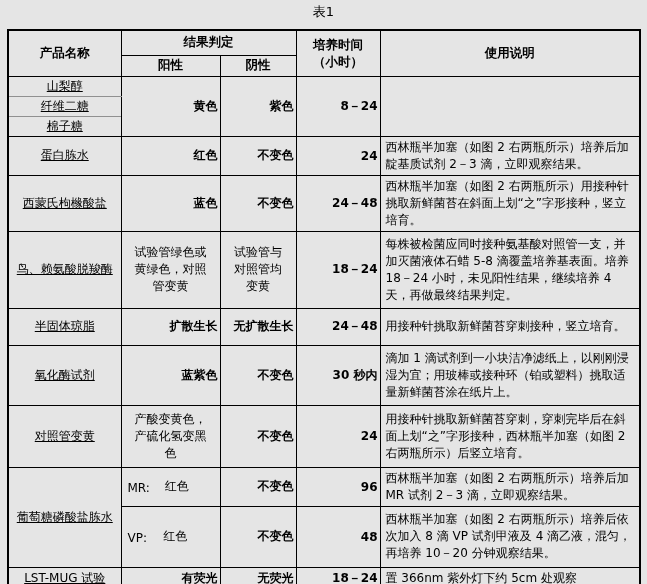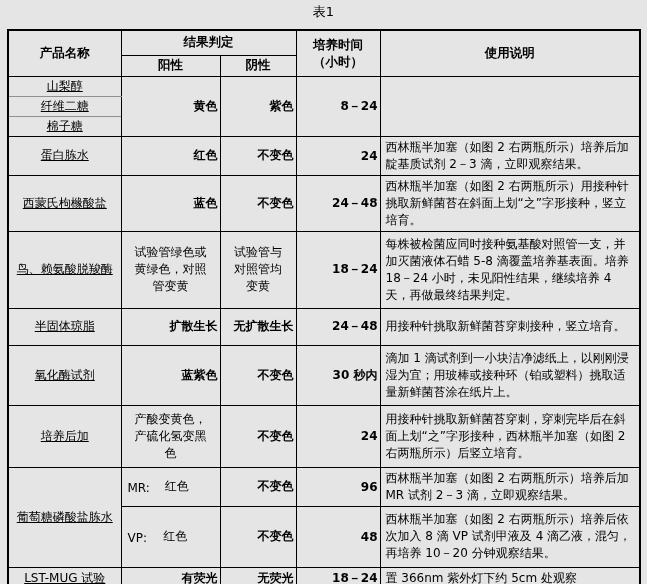--- a/index.html
+++ b/index.html
@@ -113,21 +113,21 @@
 
       <tr style="height:60px">
         <td class="prod">氧化酶试剂</td>
         <td class="center">蓝紫色</td>
         <td class="center">不变色</td>
         <td class="center">30 秒内</td>
         <td class="usage">滴加 1 滴试剂到一小块洁净滤纸上，以刚刚浸湿为宜；用玻棒或接种环（铂或塑料）挑取适量新鲜菌苔涂在纸片上。</td>
       </tr>
 
       <tr style="height:62px">
-        <td class="prod">培养后加</td>
+        <td class="prod">对照管变黄</td>
         <td class="wrapleft">产酸变黄色，产硫化氢变黑色</td>
         <td class="center">不变色</td>
         <td class="center">24</td>
         <td class="usage">用接种针挑取新鲜菌苔穿刺，穿刺完毕后在斜面上划“之”字形接种，西林瓶半加塞（如图 2 右两瓶所示）后竖立培育。</td>
       </tr>
 
       <tr style="height:33px">
         <td class="prod" rowspan="2">葡萄糖磷酸盐胨水</td>
         <td>
           <div class="mrvp">

